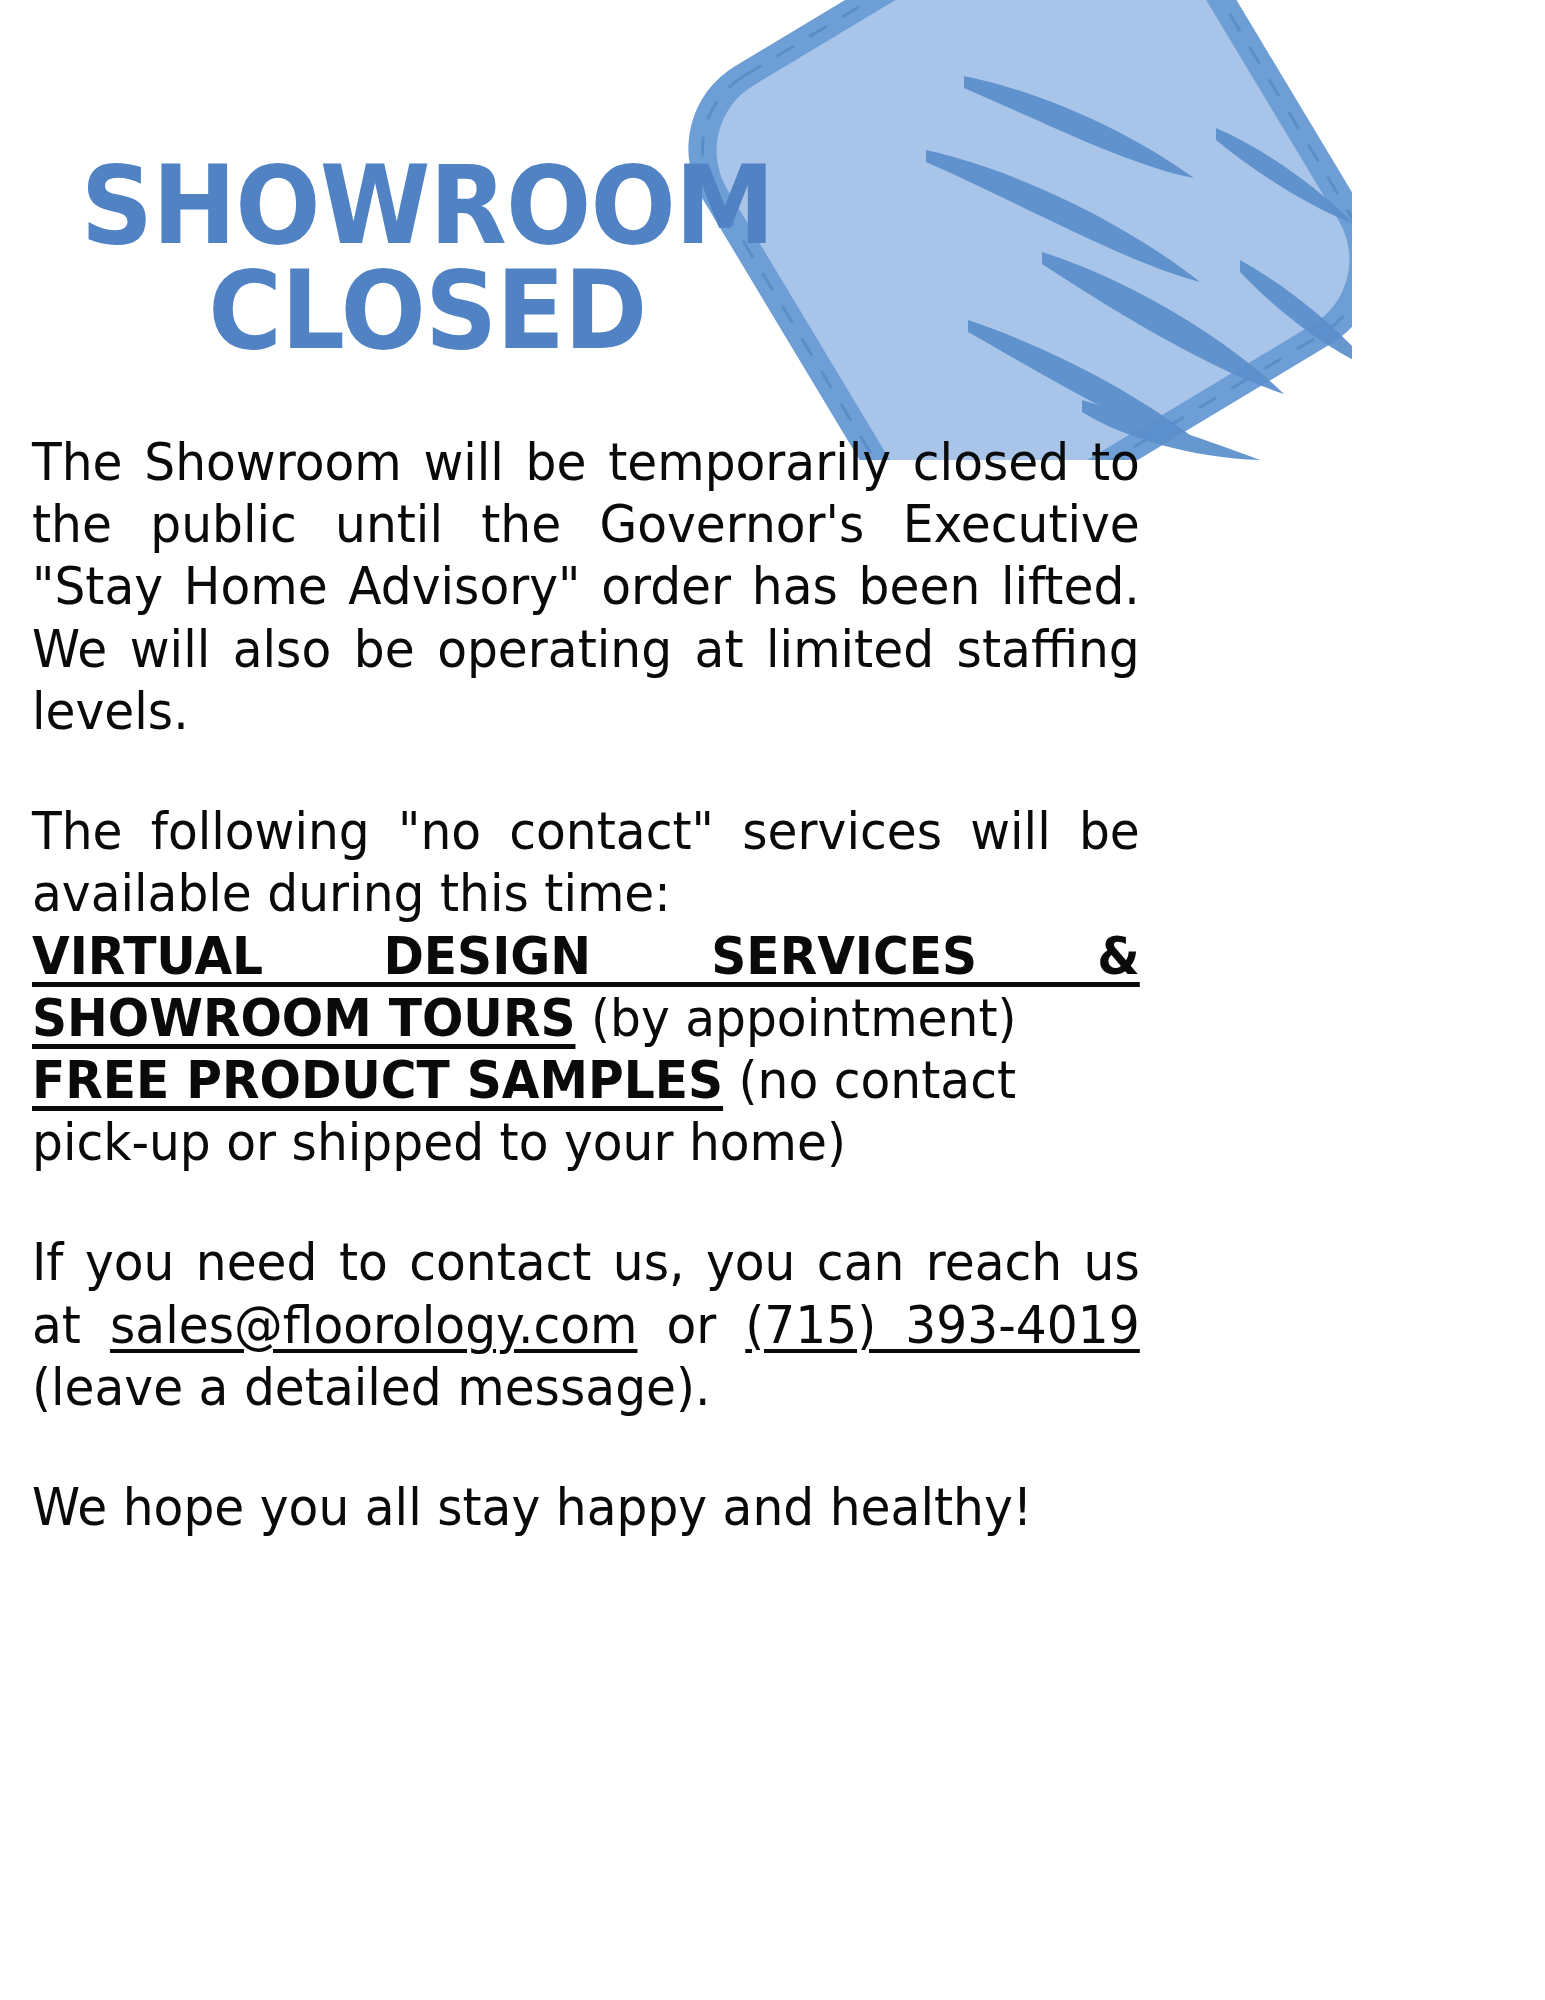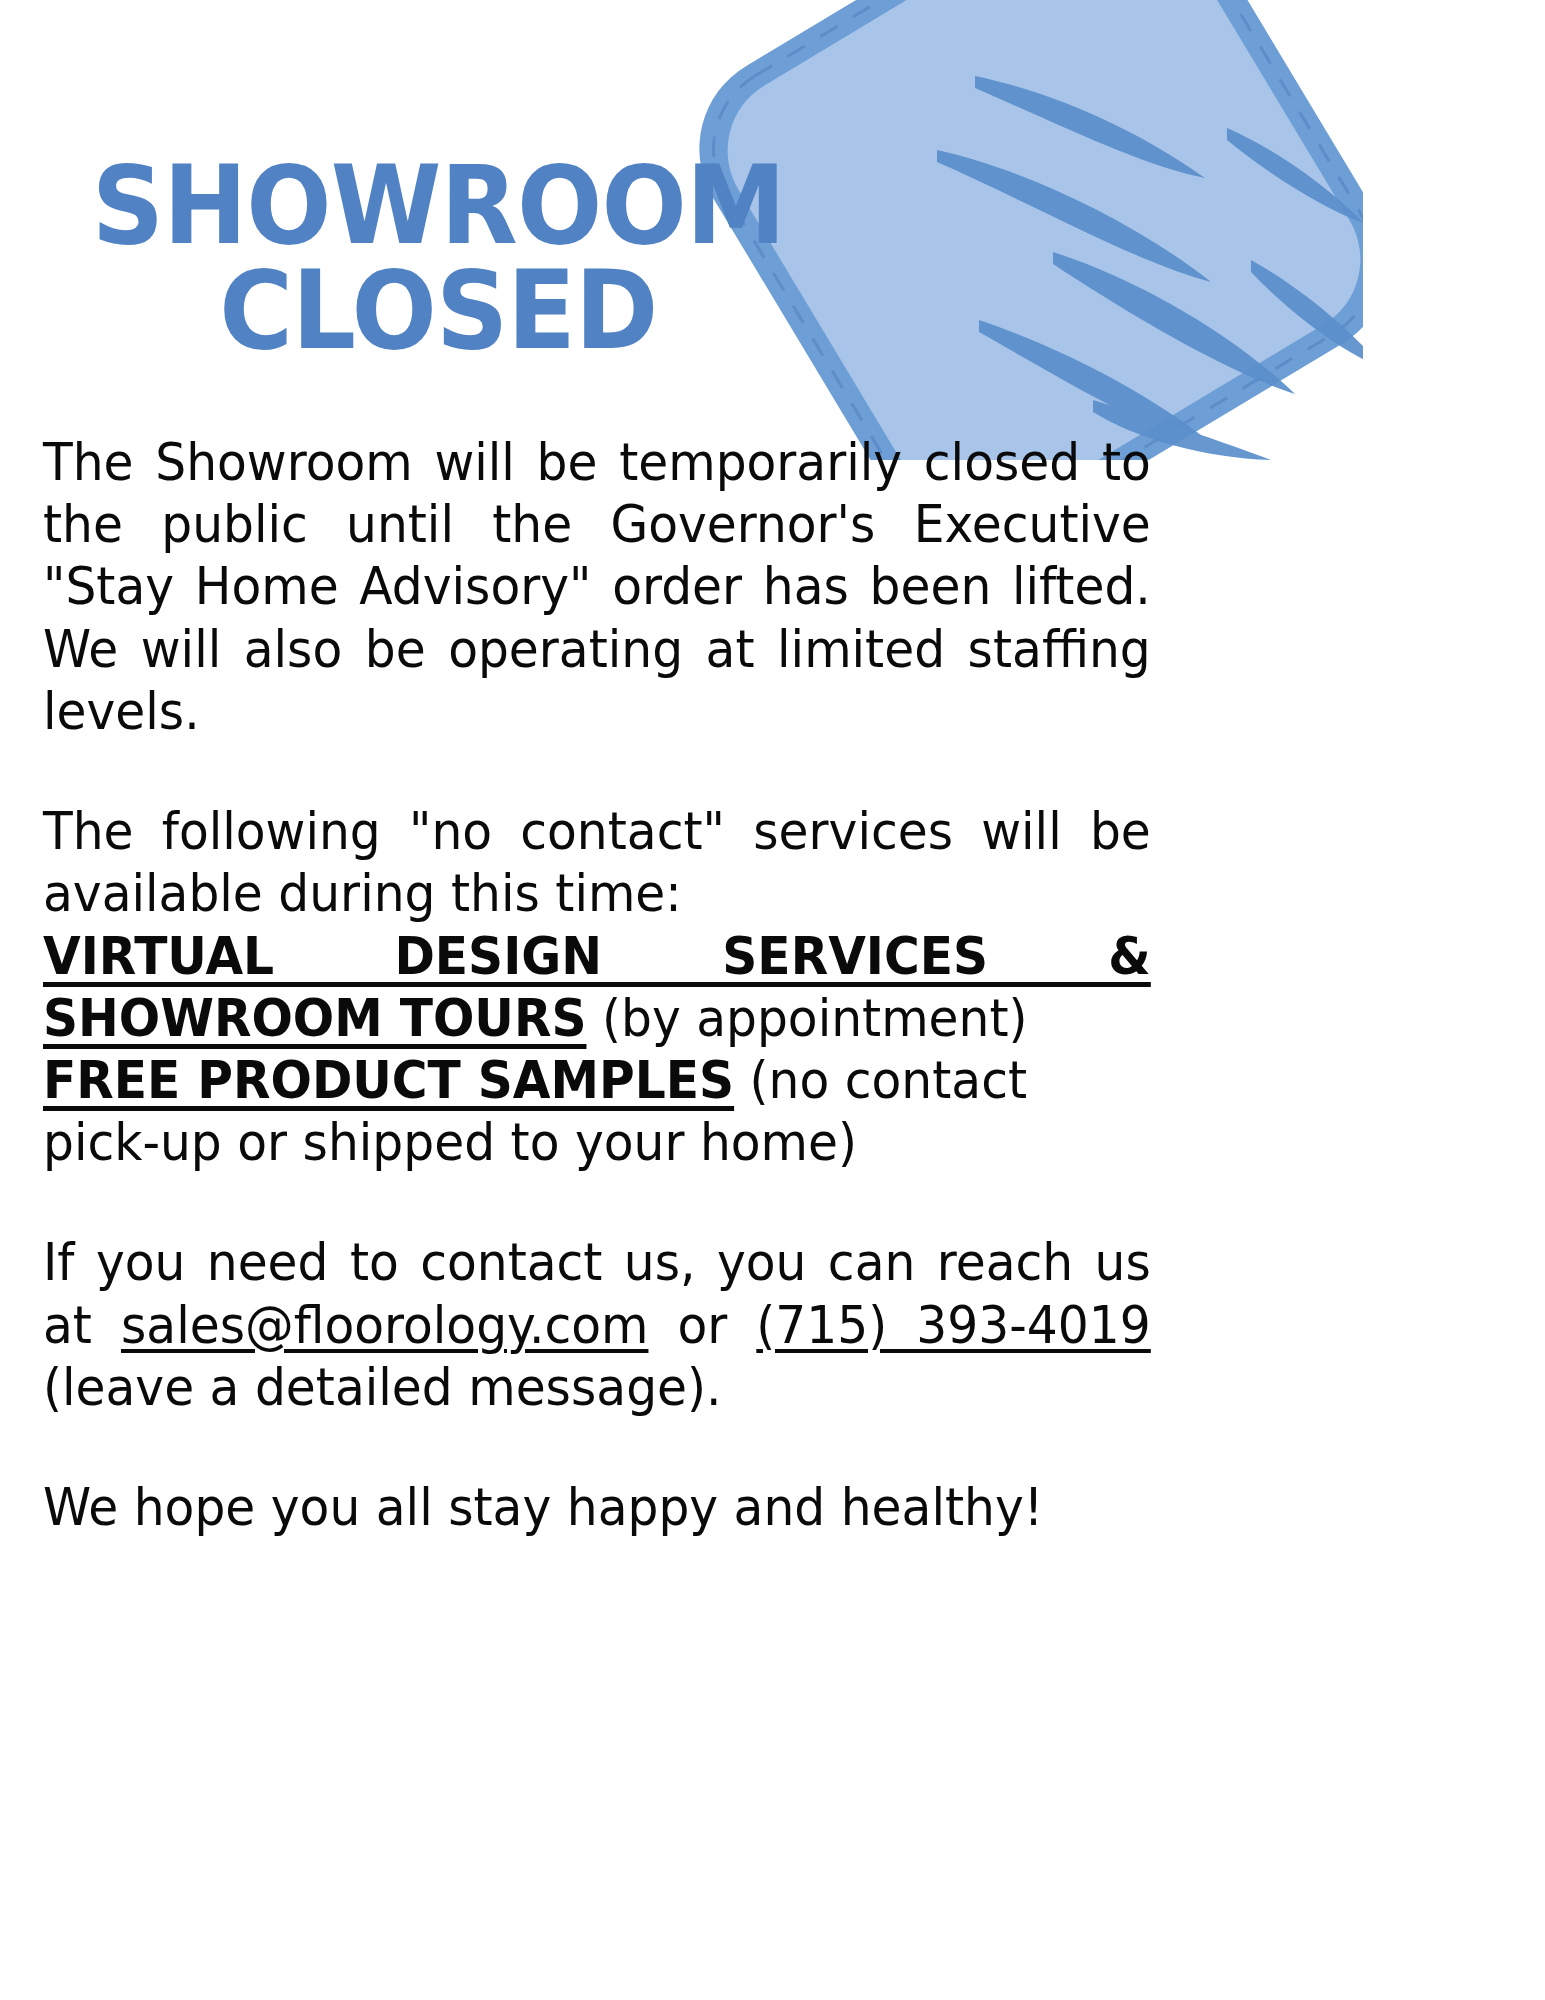--- a/index.html
+++ b/index.html
@@ -10,21 +10,20 @@
   }
   body {
     font-family: "DejaVu Sans", sans-serif;
   }
   .poster {
     position: relative;
     width: 1352px;
     height: 2000px;
     background: #ffffff;
     overflow: hidden;
-    margin-left: 11px;
   }
 
   
   .mask-art {
     position: absolute;
     top: -10px;
     right: -40px;
     width: 780px;
     height: 470px;
     pointer-events: none;

